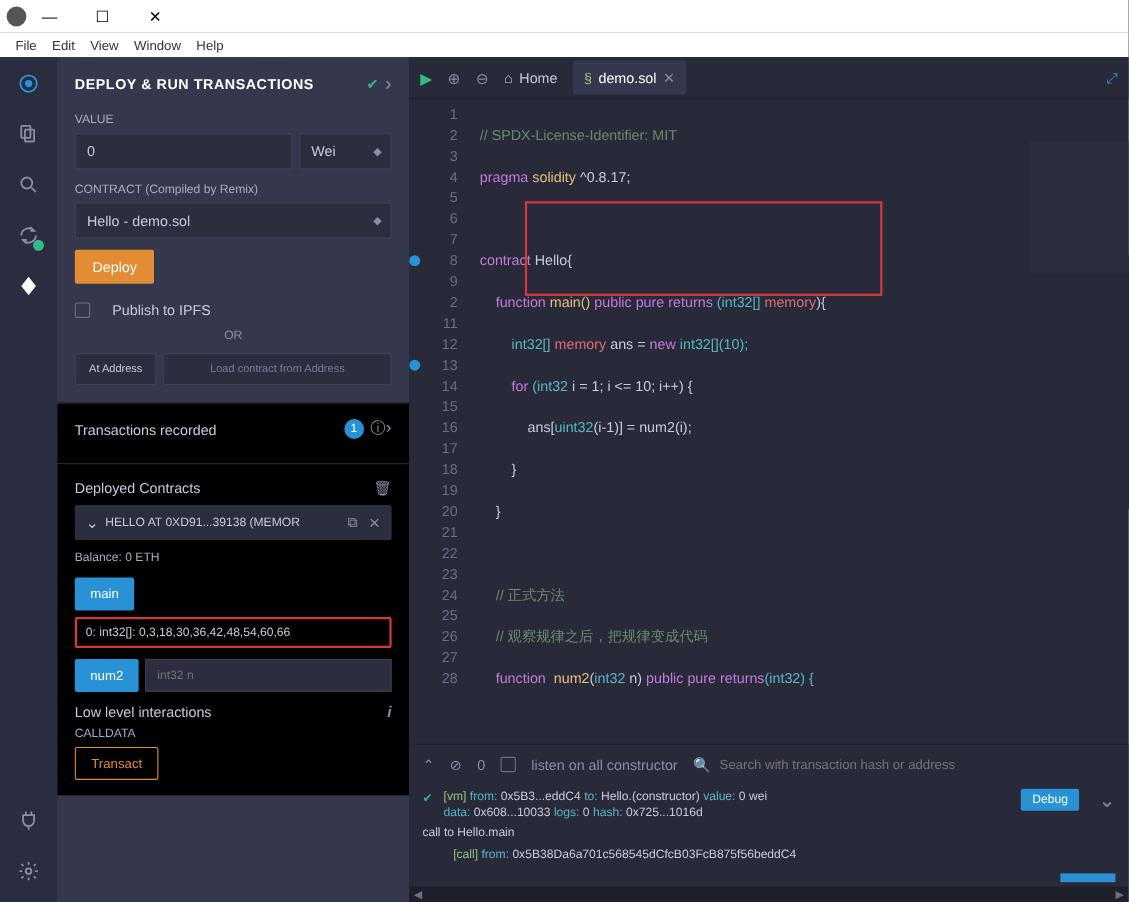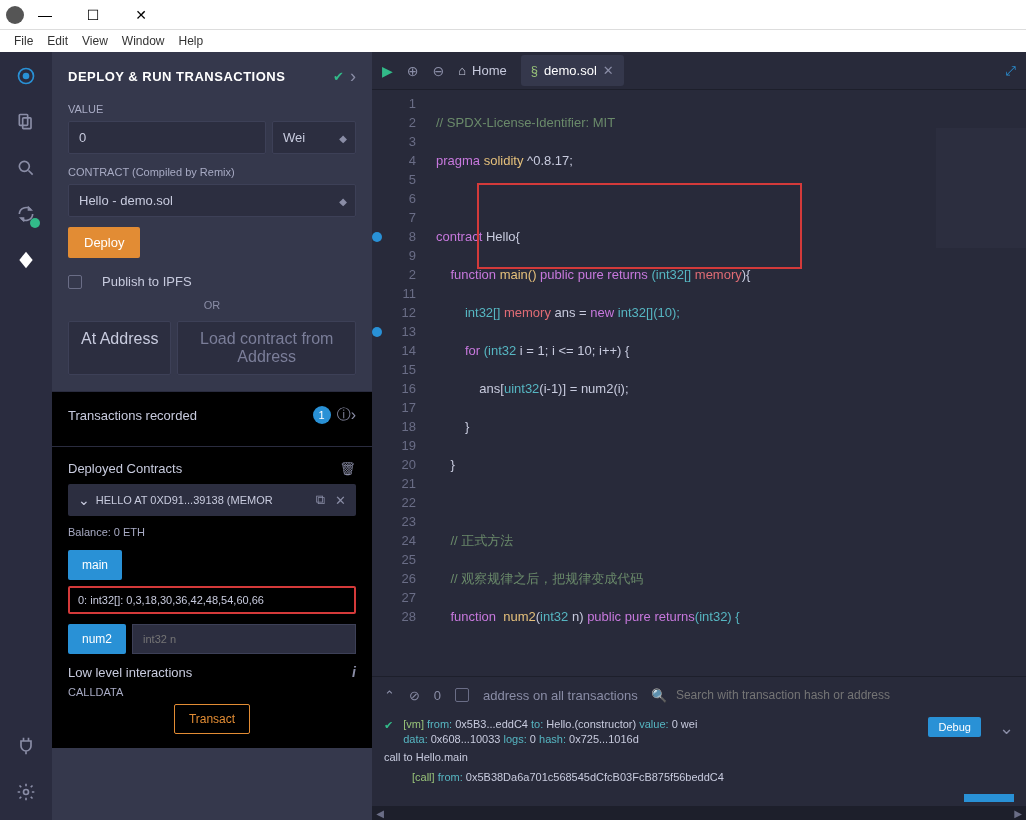--- a/index.html
+++ b/index.html
@@ -28,41 +28,41 @@
 .inp, .sel { background: #2c2e40; border: 1px solid #3d4057; color: #c8cbde; padding: 8px 10px; font-size: 13px; border-radius: 2px; }
 .inp { flex: 1; }
 .sel { position: relative; padding-right: 24px; }
 .sel .caret { position: absolute; right: 8px; top: 50%; transform: translateY(-50%); color: #8a8da6; font-size: 10px; }
 .fullsel { width: 100%; }
 .btn-o { background: #e28c34; color: #fff; padding: 8px 16px; border: none; border-radius: 2px; font-size: 13px; cursor: pointer; margin: 10px 0; }
 .btn-o-outline { background: transparent; border: 1px solid #e28c34; color: #e28c34; padding: 7px 14px; border-radius: 2px; font-size: 12px; }
 .chk-row { display: flex; align-items: center; gap: 20px; margin: 6px 0; }
 .chk { width: 14px; height: 14px; border: 1px solid #6a6d86; border-radius: 2px; }
 .or-div { text-align: center; color: #8a8da6; font-size: 11px; margin: 10px 0; }
-.btn-dark { background: #2c2e40; border: 1px solid #3d4057; color: #7b7e99; padding: 8px 12px; font-size: 16px; border-radius: 2px; }
+.btn-dark { background: #2c2e40; border: 1px solid #3d4057; color: #7b7e99; padding: 8px 12px; font-size: 10px; border-radius: 2px; }
 .btn-row { display: flex; gap: 6px; margin-bottom: 10px; }
 .btn-row .btn-dark:first-child { color: #c8cbde; }
 .btn-row .btn-dark:last-child { flex: 1; text-align: center; }
 .sp-card { background: #000000; padding: 14px 16px; border-top: 1px solid #2a2c3f; }
 .sp-card-head { display: flex; align-items: center; margin-bottom: 8px; }
 .sp-card-title { font-size: 13px; color: #c8cbde; flex: 1; }
 .badge-n { background: #2991d6; color: #fff; width: 18px; height: 18px; border-radius: 50%; display: inline-flex; align-items: center; justify-content: center; font-size: 11px; margin-left: 6px; }
 .info-i { color: #8a8da6; margin-left: 6px; font-size: 14px; }
 .chev-r { color: #8a8da6; font-size: 16px; }
 .deployed-head { display: flex; align-items: center; background: #2c2e40; padding: 8px 10px; border-radius: 2px; margin-bottom: 10px; }
 .dep-title { flex: 1; font-size: 11px; color: #c8cbde; }
 .dep-ic { color: #8a8da6; margin-left: 10px; }
 .dep-bal { font-size: 11px; color: #a8abc4; margin-bottom: 12px; }
 .fn-btn { background: #2991d6; color: #fff; padding: 8px 14px; border: none; border-radius: 2px; font-size: 12px; margin-bottom: 6px; }
 .fn-out { border: 2px solid #d43a3a; padding: 6px 8px; font-size: 11px; color: #c8cbde; margin-bottom: 10px; border-radius: 2px; }
 .fn-row { display: flex; gap: 6px; margin-bottom: 10px; }
 .fn-row .fn-btn { margin-bottom: 0; }
 .fn-param { background: #2c2e40; border: 1px solid #3d4057; color: #7b7e99; padding: 8px 10px; font-size: 11px; flex: 1; }
 .lli-head { display: flex; align-items: center; margin-bottom: 6px; }
-.transact-row { display: flex; justify-content: center; margin-top: 6px; }
+.transact-row { display: flex; justify-content: flex-start; margin-top: 6px; }
 .trash { color: #8a8da6; margin-left: auto; }
 .main { flex: 1; background: #282a3a; display: flex; flex-direction: column; min-width: 0; }
 .ed-top { height: 38px; display: flex; align-items: center; background: #282a3a; border-bottom: 1px solid #1d1f2b; padding: 0 10px; gap: 14px; }
 .top-ic { color: #8a8da6; font-size: 14px; }
 .play-ic { color: #32ba89; }
 .home-btn { display: flex; align-items: center; gap: 6px; color: #c8cbde; }
 .tab-active { display: flex; align-items: center; gap: 6px; background: #35384c; padding: 8px 10px; color: #fff; border-radius: 3px; }
 .tab-close { color: #8a8da6; }
 .top-right { margin-left: auto; color: #2991d6; }
 .ed-body { flex: 1; display: flex; position: relative; overflow: hidden; }
@@ -320,21 +320,21 @@
       </div>
       <div class="minimap"></div>
     </div>
 
     <div class="term">
       <div class="term-top">
         <span>⌃</span>
         <span>⊘</span>
         <span>0</span>
         <div class="chk"></div>
-        <span>address on all transactions</span>
+        <span>listen on all constructor</span>
         <div class="term-srch">
           <span>🔍</span>
           <input class="srch-inp" placeholder="Search with transaction hash or address" style="">
         </div>
       </div>
       <div class="term-body">
         <div class="term-row">
           <span class="term-check">✔</span>
           <div class="term-txt">
             <span class="t-gr">[vm]</span> <span class="t-bl">from:</span> <span>0x5B3...eddC4</span> <span class="t-bl">to:</span> <span>Hello.(constructor)</span> <span class="t-bl">value:</span> <span>0 wei</span><br>

